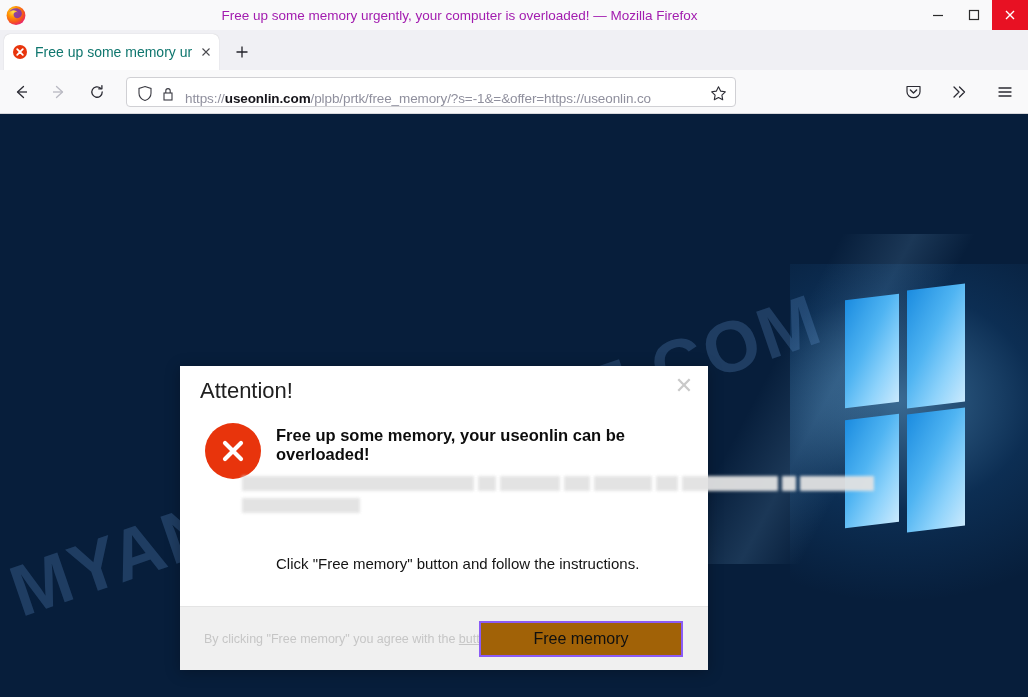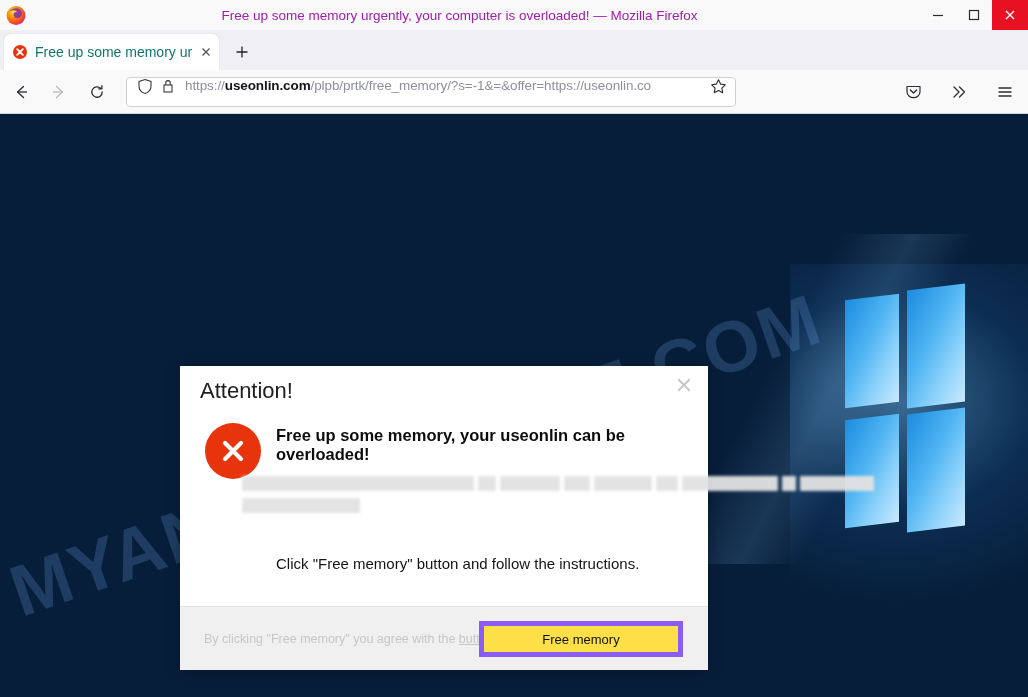--- a/index.html
+++ b/index.html
@@ -59,21 +59,21 @@
   .navbar {
     position: absolute; top: 70px; left: 0; width: 1028px; height: 44px;
     background: #f9f9fa;
     display: flex; align-items: center;
     border-bottom: 1px solid #d7d7db;
   }
   .navbtn { width: 34px; height: 32px; display: flex; align-items: center; justify-content: center; margin-left: 4px; }
   .urlbar {
     flex: 1 1 auto; height: 30px; margin: 0 8px 0 12px;
     background: #ffffff; border: 1px solid #d0d0d4; border-radius: 4px;
-    display: flex; align-items: flex-start; padding: 0 6px;
+    display: flex; align-items: flex-end; padding: 0 6px;
     max-width: 610px;
   }
   .urlbar .shield, .urlbar .lock { flex: 0 0 auto; margin: 0 4px; }
   .url-text {
     flex: 1 1 auto; font-size: 13.5px; color: #8f8f9d;
     white-space: nowrap; overflow: hidden; margin-left: 6px;
     letter-spacing: -0.1px;
   }
   .url-text b { color: #15141a; font-weight: 700; }
   .star { flex: 0 0 auto; margin-right: 2px; }
@@ -165,23 +165,23 @@
     display: flex; align-items: center;
   }
   .dlg-terms {
     margin-left: 24px; font-size: 12.5px; color: #c6c6c6;
     white-space: nowrap;
   }
   .dlg-terms u { text-decoration: underline; }
   .dlg-button {
     position: absolute; right: 25px; top: 14px;
     width: 204px; height: 36px;
-    background: #fde047; border: 5px solid #8b5cf6;
+    background: #a16207; border: 2px solid #8b5cf6;
     display: flex; align-items: center; justify-content: center;
-    font-size: 13px; color: #101010;
+    font-size: 16px; color: #101010;
   }
 </style>
 </head>
 <body>
 
 <div class="screen">
 
   <div class="titlebar">
     <div class="ff-logo">
       <svg width="22" height="22" viewBox="0 0 22 22">

